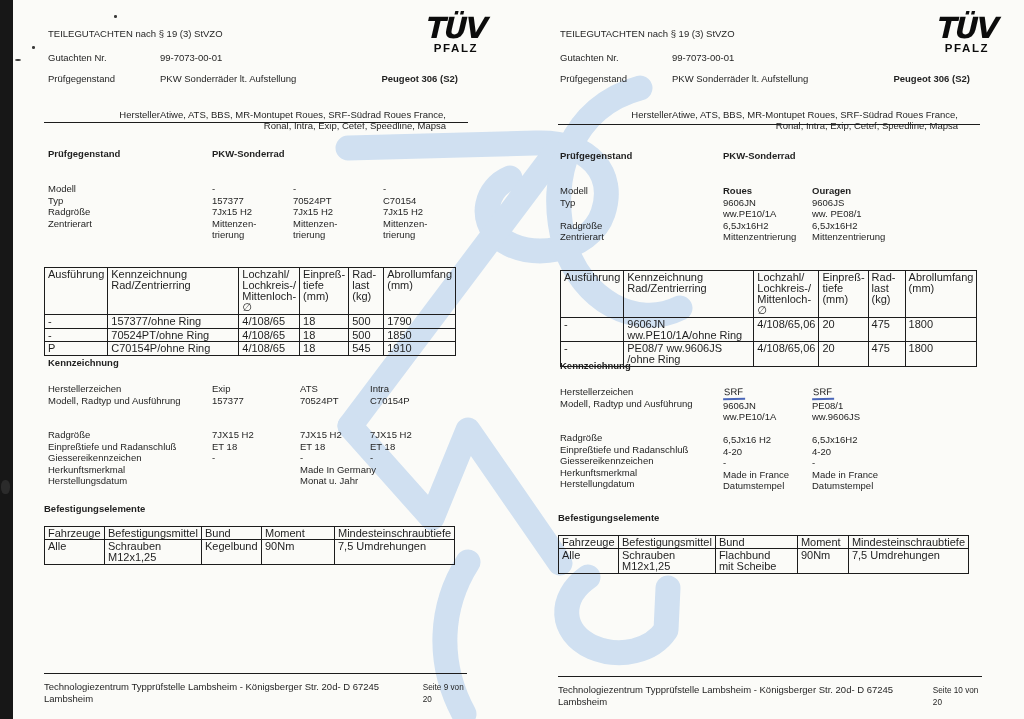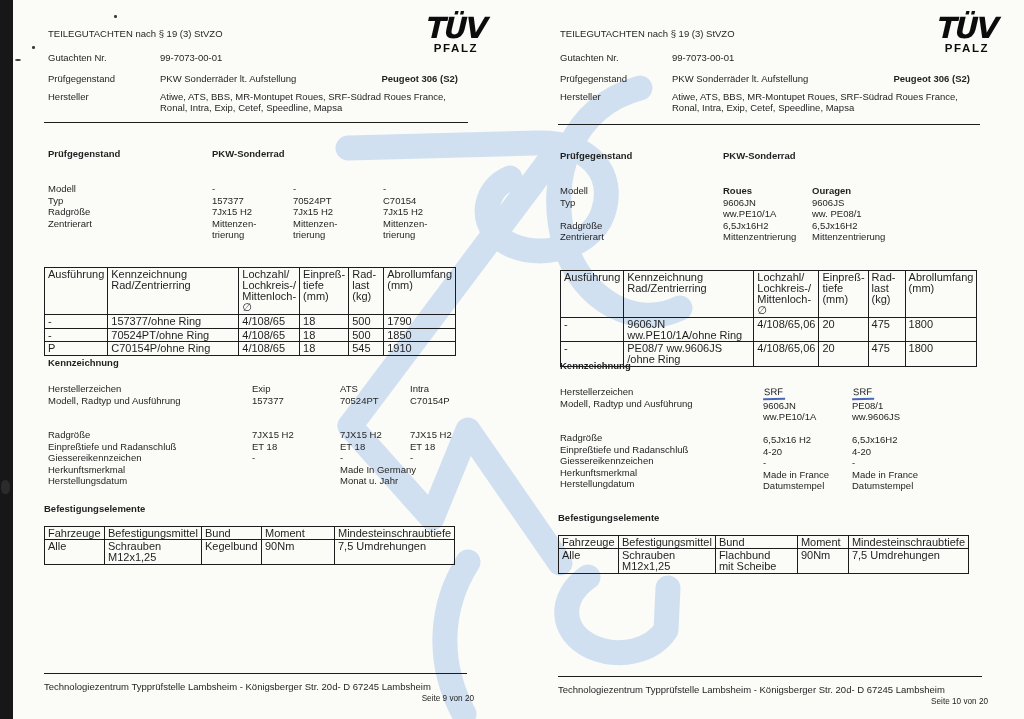--- a/index.html
+++ b/index.html
@@ -21,21 +21,21 @@
   .pre{white-space:pre-line;}
   .b{font-weight:bold;}
   .flexrow{display:flex;align-items:flex-start;}
   .lbl-col{width:112px;flex:none;}
 
   
   .hdr{left:18px;top:28px;width:422px;}
   .page-right .hdr{left:15px;}
   .hdr .row1{margin-top:12px;}
   .hdr .row2{margin-top:10px;}
-  .hdr .row3{margin-top:6px;}
+  .hdr .row3{margin-top:24px;text-align:right;}
   .vehicle{margin-left:auto;margin-right:12px;font-weight:bold;}
   .rule{position:absolute;border-top:1.6px solid #1c1c1c;height:0;}
 
   
   .logo{position:absolute;top:15px;width:70px;text-align:center;color:#0c0c0c;}
   .page-left .logo{left:391px;}
   .page-right .logo{left:387px;}
   .logo .tuv{font-family:"DejaVu Sans",sans-serif;font-size:29px;line-height:27px;font-weight:bold;letter-spacing:-2px;transform:skewX(-13deg);}
   .logo .pfalz{font-size:11.5px;line-height:12px;font-weight:bold;letter-spacing:1.6px;}
 
@@ -46,31 +46,31 @@
 
   
   table{border-collapse:collapse;font-size:11px;line-height:10.9px;table-layout:fixed;}
   .dtbl{border:1.6px solid #1c1c1c;}
   .dtbl th,.dtbl td{border:1px solid #1c1c1c;padding:1px 3px 1px 3px;text-align:left;vertical-align:top;font-weight:normal;white-space:pre-line;overflow:hidden;}
   .dtbl thead th{height:auto;}
 
   
   .kenn{left:18px;width:445px;}
   .page-right .kenn{left:15px;}
-  .kcol{position:absolute;top:26px;margin-left:40px;}
+  .kcol{position:absolute;top:26px;}
   .ink-underline{display:inline-block;border-bottom:2px solid #4a66b8;transform:rotate(-1.2deg);padding:0 2px 0 1px;}
 
   
   .bef{left:14px;width:445px;}
   .page-right .bef{left:13px;}
   .bef table{margin-top:6px;}
   .bef .heading{margin-bottom:11px;}
 
   
-  .footer-text{display:flex;align-items:baseline;flex-direction:column;}
+  .footer-text{display:flex;align-items:baseline;}
   .seite{margin-left:auto;font-size:8.2px;margin-right:2px;}
 </style>
 </head>
 <body>
 
 <div class="canvas">
 
   <svg class="watermark" width="1024" height="719" viewBox="0 0 1024 719">
     <g fill="none" stroke="#c9dcf0" stroke-width="25" stroke-linecap="round" stroke-linejoin="round" opacity="0.85">
       <path d="M348,148 L535,143 C590,141 616,174 603,213 C590,252 528,262 500,238 C478,219 486,188 510,178"></path>

